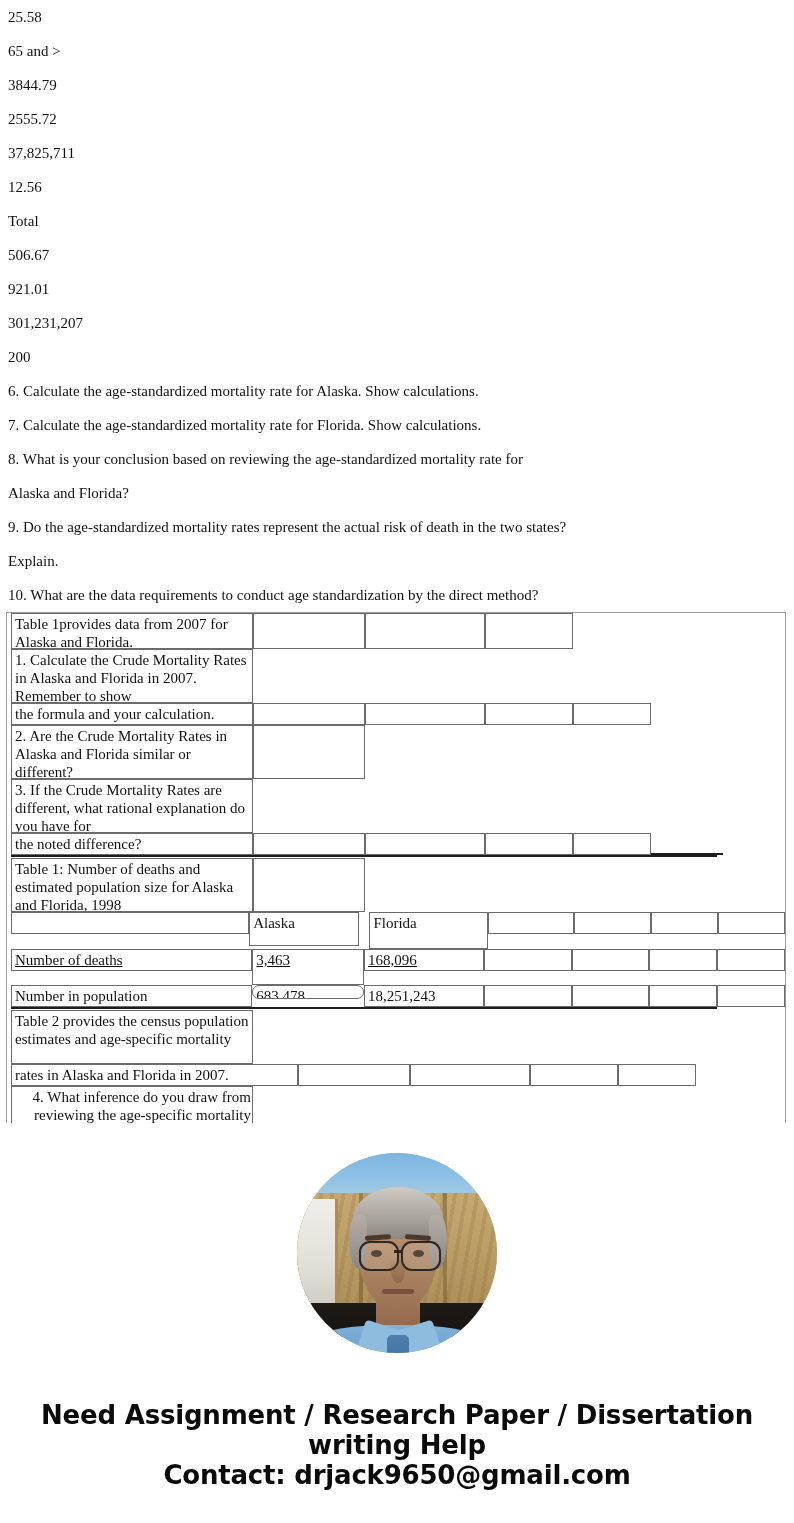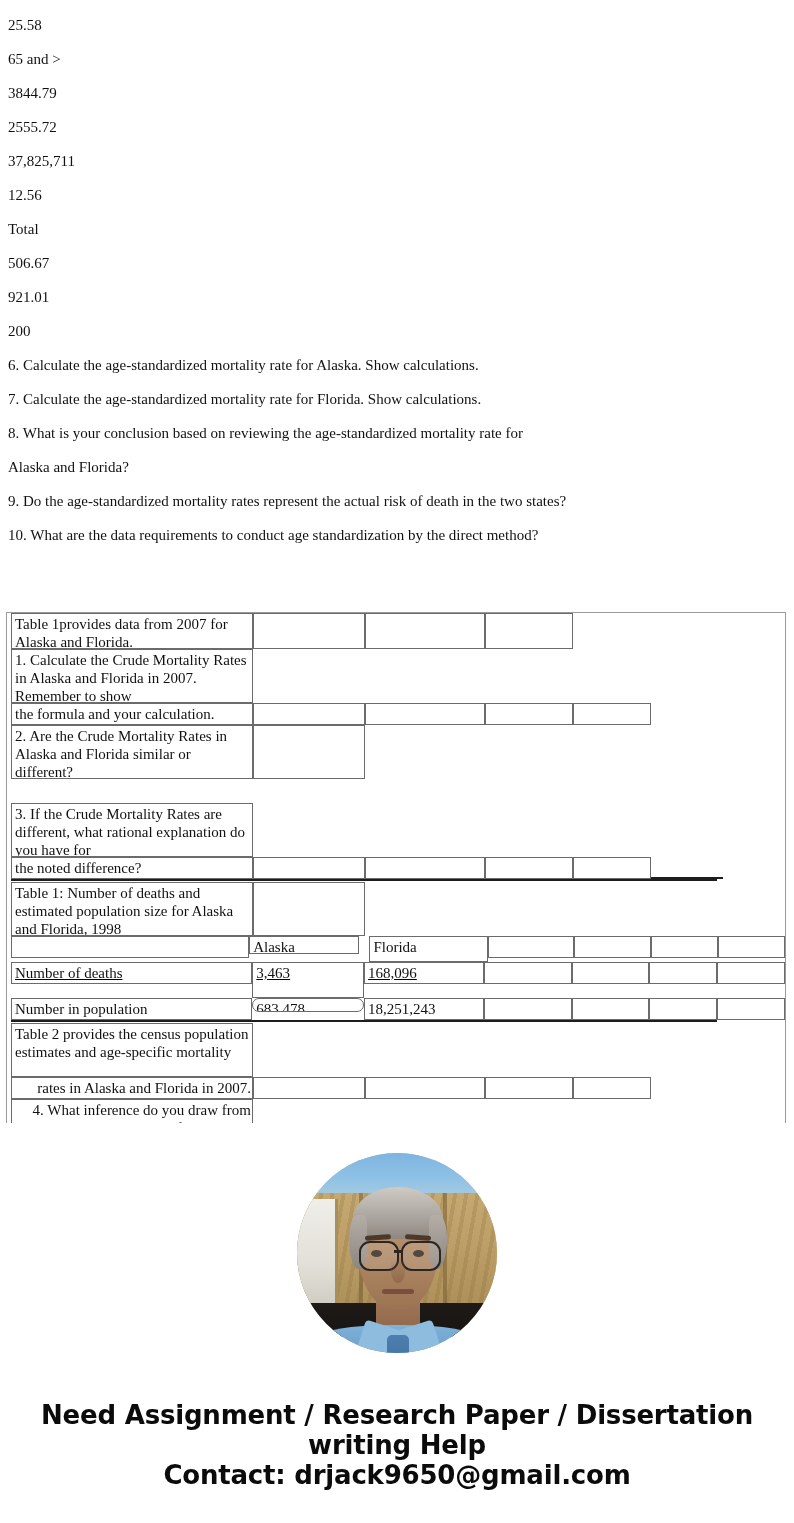--- a/index.html
+++ b/index.html
@@ -14,21 +14,21 @@
     overflow: hidden;
     font-family: "Liberation Serif", "DejaVu Serif", serif;
     color: #000000;
     -webkit-font-smoothing: antialiased;
   }
 
   
   #text-lines {
     position: absolute;
     left: 0;
-    top: 8px;
+    top: 0;
     width: 794px;
   }
   .text-line {
     font-family: "Liberation Serif", "DejaVu Serif", serif;
     font-size: 15px;
     line-height: 34px;
     height: 34px;
     padding-left: 8px;
     white-space: nowrap;
     color: #111111;
@@ -219,26 +219,28 @@
 <div id="text-lines">
     <div class="text-line">25.58</div>
     <div class="text-line">65 and &gt;</div>
     <div class="text-line">3844.79</div>
     <div class="text-line">2555.72</div>
     <div class="text-line">37,825,711</div>
     <div class="text-line">12.56</div>
     <div class="text-line">Total</div>
     <div class="text-line">506.67</div>
     <div class="text-line">921.01</div>
+    <div class="text-line">301,231,207</div>
     <div class="text-line">200</div>
     <div class="text-line">6. Calculate the age-standardized mortality rate for Alaska. Show calculations.</div>
     <div class="text-line">7. Calculate the age-standardized mortality rate for Florida. Show calculations.</div>
     <div class="text-line">8. What is your conclusion based on reviewing the age-standardized mortality rate for</div>
     <div class="text-line">Alaska and Florida?</div>
     <div class="text-line">9. Do the age-standardized mortality rates represent the actual risk of death in the two states?</div>
+    <div class="text-line">Explain.</div>
     <div class="text-line">10. What are the data requirements to conduct age standardization by the direct method?</div>
   </div>
 
 <div id="form-table-clip">
   <div id="form-table-outer">
       <div class="trow" style="padding-left: 4px;">
         <div class="tcell" style="width: 242px; height: 36px;">Table 1provides data from 2007 for Alaska and Florida.</div>
         <div class="tcell empty" style="width: 112px; height: 36px;"></div>
         <div class="tcell empty" style="width: 120px; height: 36px;"></div>
         <div class="tcell empty" style="width: 88px; height: 36px;"></div>
@@ -250,40 +252,40 @@
         <div class="tcell" style="width: 242px; height: 22px;">the formula and your calculation.</div>
         <div class="tcell empty" style="width: 112px; height: 22px;"></div>
         <div class="tcell empty" style="width: 120px; height: 22px;"></div>
         <div class="tcell empty" style="width: 88px; height: 22px;"></div>
         <div class="tcell empty" style="width: 78px; height: 22px;"></div>
       </div>
       <div class="trow" style="padding-left: 4px;">
         <div class="tcell" style="width: 242px; height: 54px;">2. Are the Crude Mortality Rates in Alaska and Florida similar or different?</div>
         <div class="tcell empty" style="width: 112px; height: 54px;"></div>
       </div>
-      <div class="trow" style="padding-left: 4px; margin-top: 24px;">
+      <div class="trow" style="padding-left: 4px;">
         <div class="tcell" style="width: 242px; height: 54px;">3. If the Crude Mortality Rates are different, what rational explanation do you have for</div>
       </div>
       <div class="trow" style="padding-left: 4px;">
         <div class="tcell" style="width: 242px; height: 22px;">the noted difference?</div>
         <div class="tcell empty" style="width: 112px; height: 22px;"></div>
         <div class="tcell empty" style="width: 120px; height: 22px;"></div>
         <div class="tcell empty" style="width: 88px; height: 22px;"></div>
         <div class="tcell empty" style="width: 78px; height: 22px;"></div>
         <div style="width: 72px; height: 22px; border-bottom: 2px solid rgb(29, 29, 29); box-sizing: border-box;"></div>
       </div>
       <div class="sep" style="margin-left: 4px; width: 706px;"></div>
       <div class="trow" style="padding-left: 4px;">
         <div class="tcell" style="width: 242px; height: 54px;">Table 1: Number of deaths and estimated population size for Alaska and Florida, 1998</div>
         <div class="tcell empty" style="width: 112px; height: 54px;"></div>
       </div>
       <div class="trow" style="padding-left: 4px;">
         <div class="tcell empty" style="width: 242px; height: 22px;"></div>
-        <div class="tcell" style="width: 112px; height: 18px;">Alaska</div>
-        <div class="tcell" style="width: 120px; height: 26px; margin-left: 10px;">Florida</div>
+        <div class="tcell" style="width: 112px; height: 34px;">Alaska</div>
+        <div class="tcell" style="width: 120px; height: 37px; margin-left: 10px;">Florida</div>
         <div class="tcell empty" style="width: 88px; height: 22px;"></div>
         <div class="tcell empty" style="width: 78px; height: 22px;"></div>
         <div class="tcell empty" style="width: 68px; height: 22px;"></div>
         <div class="tcell empty" style="width: 68px; height: 22px;"></div>
       </div>
       <div class="trow" style="padding-left: 4px; text-decoration: underline;">
         <div class="tcell" style="width: 242px; height: 22px;">Number of deaths</div>
         <div class="tcell" style="width: 112px; height: 36px;">3,463</div>
         <div class="tcell" style="width: 120px; height: 22px;">168,096</div>
         <div class="tcell empty" style="width: 88px; height: 22px;"></div>
@@ -298,21 +300,21 @@
         <div class="tcell empty" style="width: 88px; height: 22px;"></div>
         <div class="tcell empty" style="width: 78px; height: 22px;"></div>
         <div class="tcell empty" style="width: 68px; height: 22px;"></div>
         <div class="tcell empty" style="width: 68px; height: 22px;"></div>
       </div>
       <div class="sep" style="margin-left: 4px; width: 706px;"></div>
       <div class="trow" style="padding-left: 4px;">
         <div class="tcell" style="width: 242px; height: 54px;">Table 2 provides the census population estimates and age-specific mortality</div>
       </div>
       <div class="trow" style="padding-left: 4px;">
-        <div class="tcell" style="width: 242px; height: 22px; text-align: right;">rates in Alaska and Florida in 2007.</div>
+        <div class="tcell" style="width: 287px; height: 22px;">rates in Alaska and Florida in 2007.</div>
         <div class="tcell empty" style="width: 112px; height: 22px;"></div>
         <div class="tcell empty" style="width: 120px; height: 22px;"></div>
         <div class="tcell empty" style="width: 88px; height: 22px;"></div>
         <div class="tcell empty" style="width: 78px; height: 22px;"></div>
       </div>
       <div class="trow" style="padding-left: 4px;">
         <div class="tcell" style="width: 242px; height: 54px; text-align: right;">4. What inference do you draw from reviewing the age-specific mortality</div>
       </div>
     </div>
 </div>

